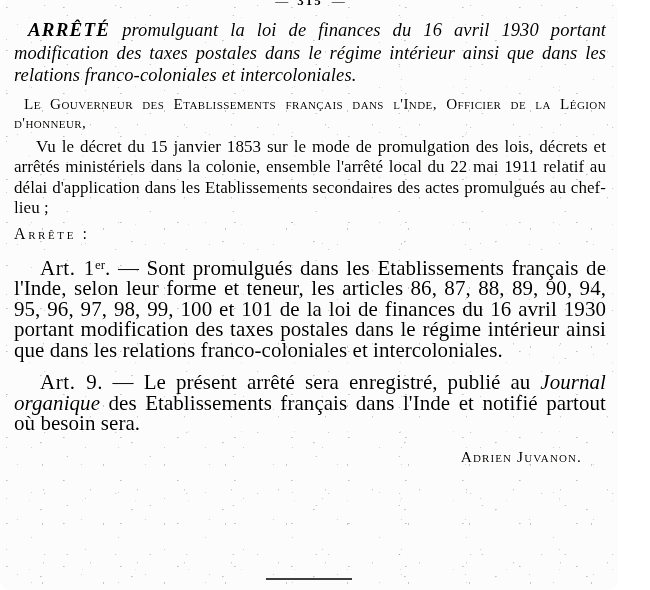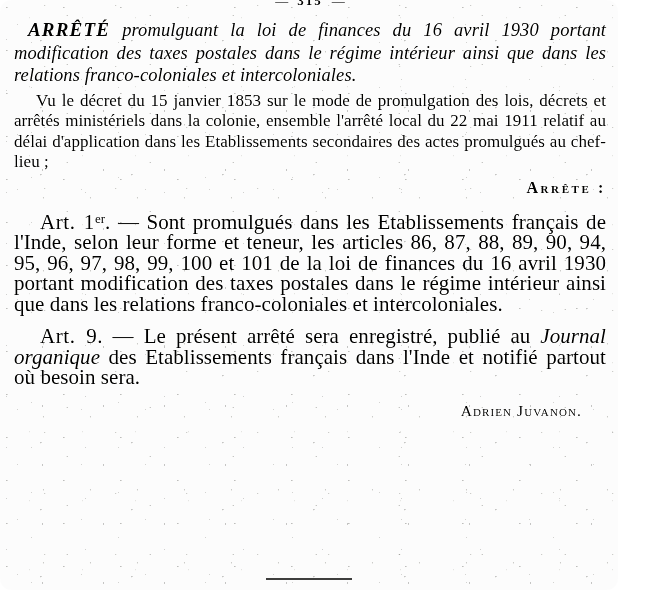--- a/index.html
+++ b/index.html
@@ -97,25 +97,25 @@
     font-size: 17px;
     line-height: 20.5px;
     text-align: justify;
     text-indent: 22px;
     letter-spacing: .05px;
   }
 
   
   .decree-head {
     margin: 6px 0 2px 0;
-    text-align: right;
+    text-align: left;
     font-variant: small-caps;
     font-size: 16px;
     letter-spacing: 2.6px;
-    font-weight: 700;
+    font-weight: 400;
   }
 
   
   .article {
     margin: 12px 0 0 0;
     font-size: 21px;
     line-height: 20.5px;
     text-align: justify;
     text-indent: 26px;
     letter-spacing: .05px;
@@ -179,20 +179,21 @@
   <div class="content">
 
     <div class="folio">
       <span class="dash">—</span><span>315</span><span class="dash">—</span>
     </div>
 
     <p class="title">
       <span class="lead">ARRÊTÉ</span><span> promulguant la loi de finances du 16 avril 1930 portant modification des taxes postales dans le régime intérieur ainsi que dans les relations franco-coloniales et intercoloniales.</span>
     </p>
 
+    <p class="authority">Le Gouverneur des Etablissements français dans l'Inde, Officier de la Légion d'honneur,</p>
 
     <p class="recital">Vu le décret du 15 janvier 1853 sur le mode de promulgation des lois, décrets et arrêtés ministériels dans la colonie, ensemble l'arrêté local du 22 mai 1911 relatif au délai d'application dans les Etablissements secondaires des actes promulgués au chef-lieu ;</p>
 
     <p class="decree-head">Arrête :</p>
 
     <p class="article">
       <span class="art-label">Art. 1</span><sup>er</sup><span>. — </span><span>Sont promulgués dans les Etablissements français de l'Inde, selon leur forme et teneur, les articles 86, 87, 88, 89, 90, 94, 95, 96, 97, 98, 99, 100 et 101 de la loi de finances du 16 avril 1930 portant modification des taxes postales dans le régime intérieur ainsi que dans les relations franco-coloniales et intercoloniales.</span>
     </p>
 
     <p class="article">

